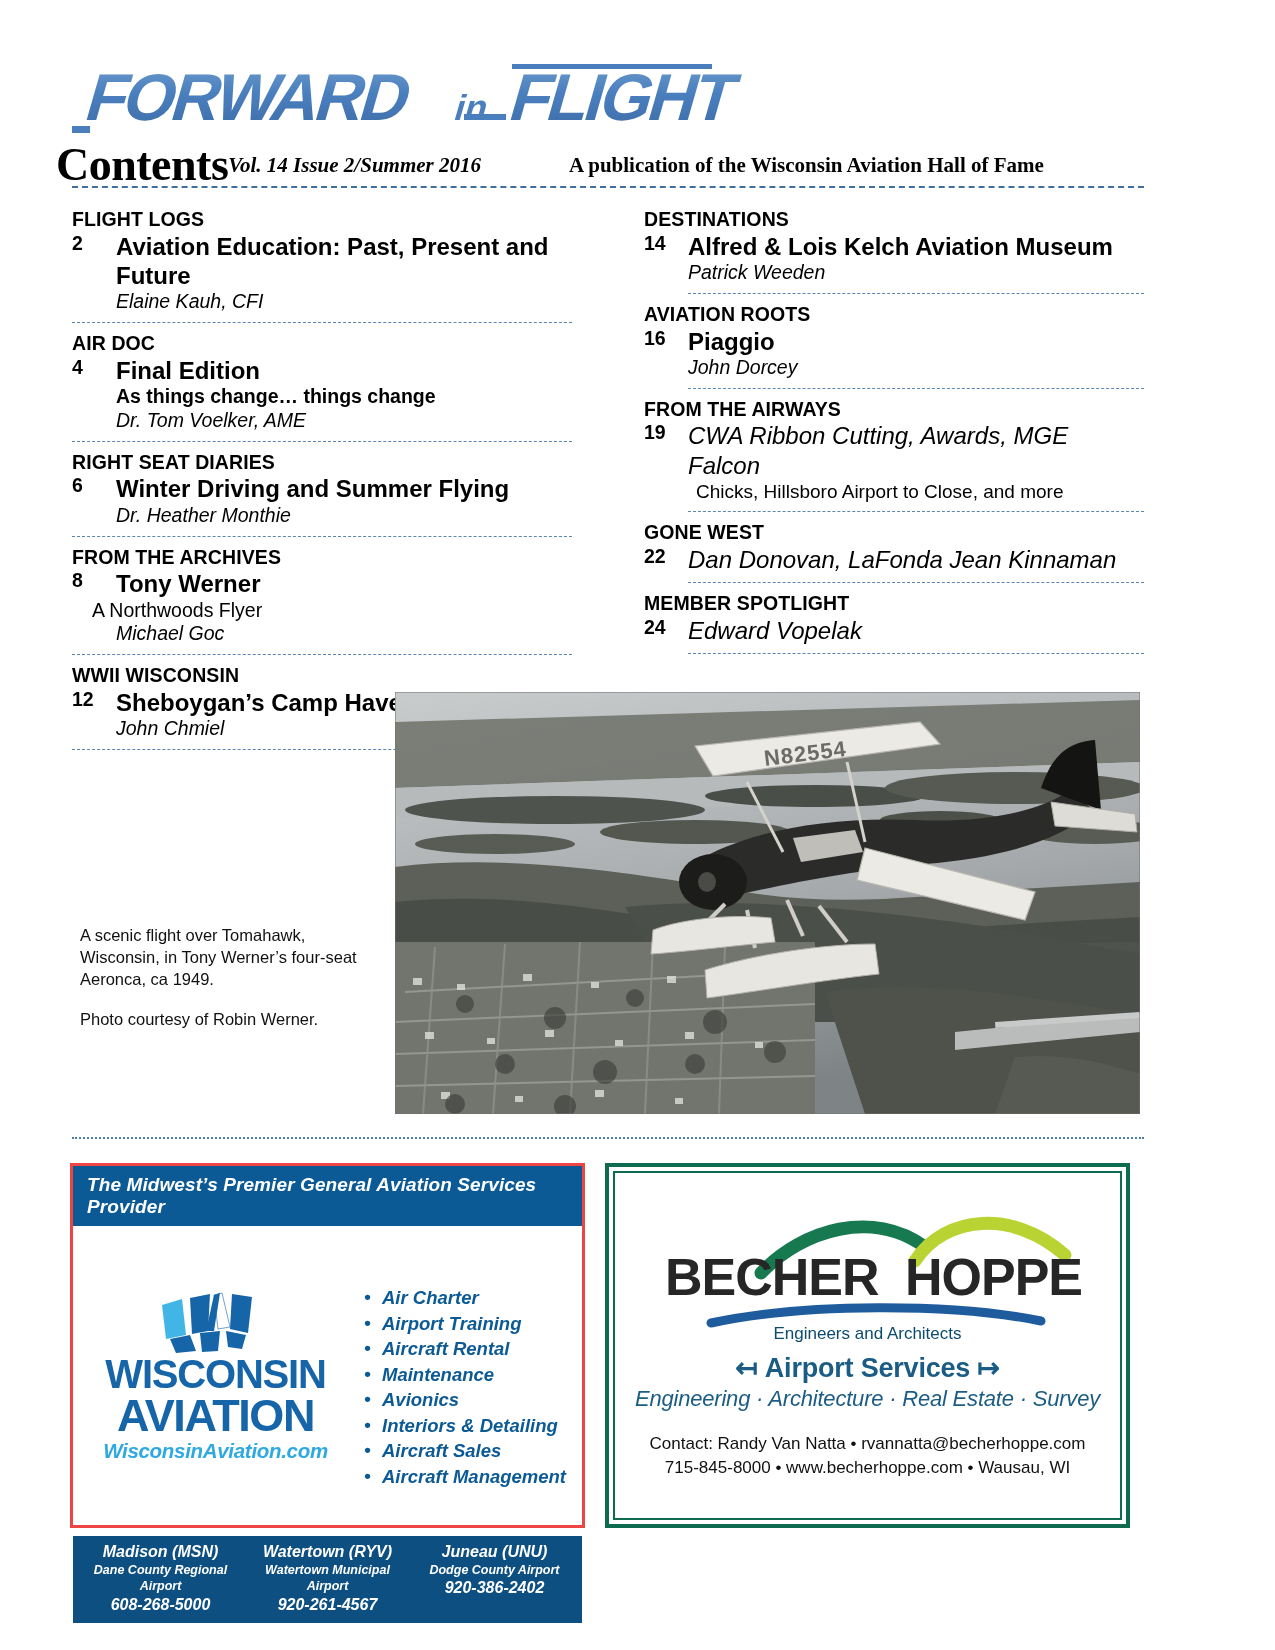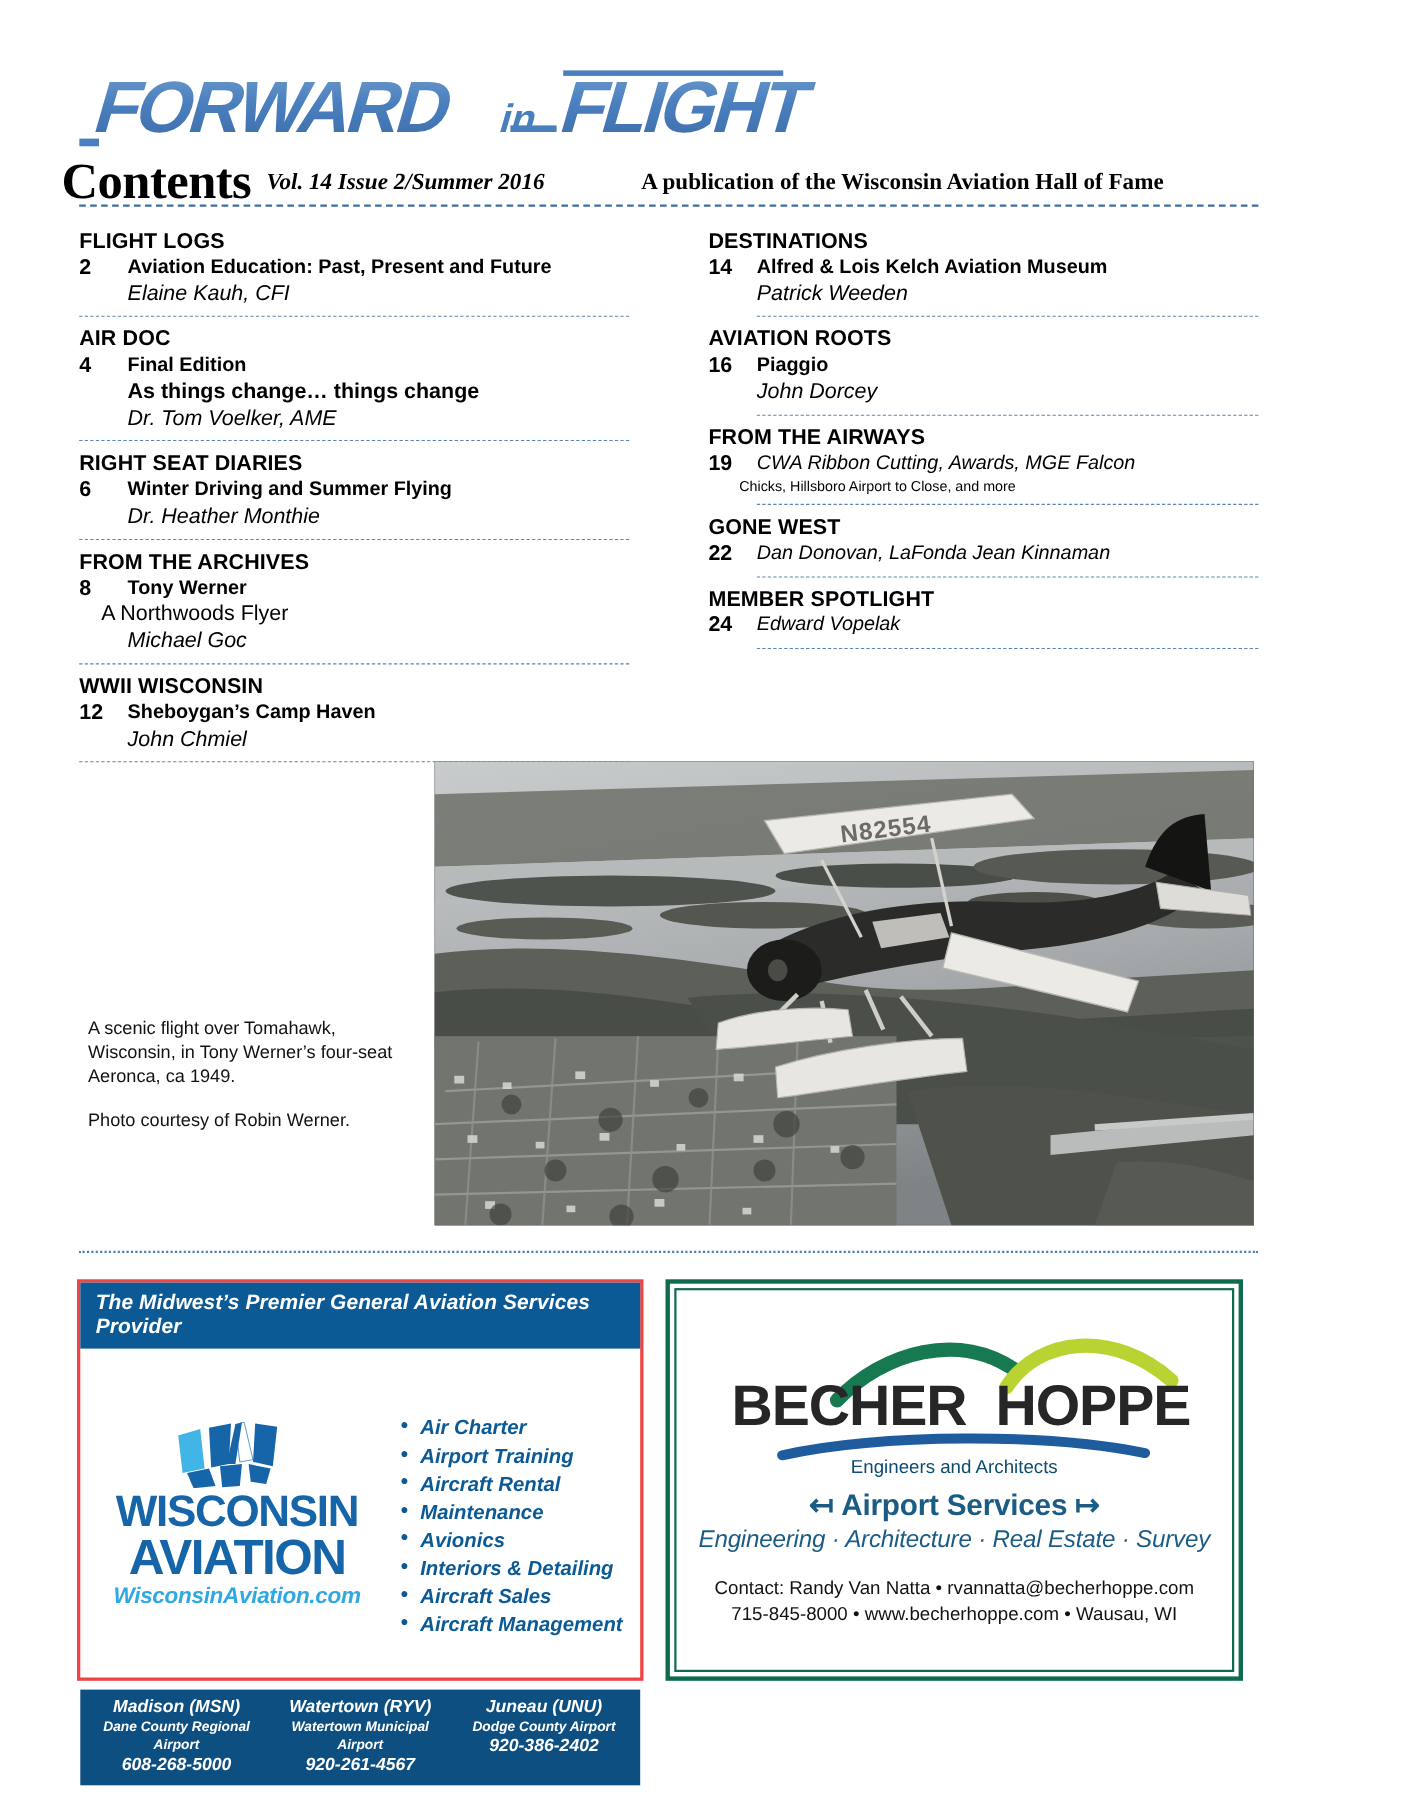--- a/index.html
+++ b/index.html
@@ -22,21 +22,20 @@
     display: flex; align-items: center;
   }
   .contents-word {
     font-family: "Liberation Serif", serif;
     font-size: 46px; font-weight: 700; letter-spacing: -0.5px;
     line-height: 1;
   }
   .issue-line {
     font-family: "Liberation Serif", serif;
     font-size: 21px; font-weight: 700; font-style: italic;
-    margin-left: 14px;
   }
   .pub-line {
     font-family: "Liberation Serif", serif;
     font-size: 21px; font-weight: 700;
     margin-left: 88px;
   }
   .header-rule {
     position: absolute; left: 72px; top: 186px; width: 1072px;
     border-top: 2px dashed #3f6f9f;
   }
@@ -49,25 +48,25 @@
   .entry { padding-bottom: 4px; }
   .entry .sec {
     font-size: 19.5px; font-weight: 700; letter-spacing: 0.1px;
     line-height: 1.22;
   }
   .line { display: flex; line-height: 1.22; }
   .pg {
     font-size: 19.5px; font-weight: 700;
     width: 44px; flex: 0 0 44px;
   }
-  .ttl { font-size: 18px; font-weight: 700; }
+  .ttl { font-size: 24px; font-weight: 700; }
   .ttl.reg { font-weight: 400; font-style: italic; }
   .sub { font-size: 19.5px; font-weight: 700; margin-left: 44px; line-height: 1.22; }
   .sub.reg { font-weight: 400; margin-left: 20px; }
-  .cont { font-size: 13px; font-weight: 400; margin-left: 28px; line-height: 1.22; }
+  .cont { font-size: 19px; font-weight: 400; margin-left: 52px; line-height: 1.22; }
   .auth {
     font-size: 19.5px; font-style: italic; font-weight: 400;
     margin-left: 44px; line-height: 1.22;
   }
   .sep { border-top: 1.5px dashed #5b86ad; margin-top: 4px; margin-bottom: 9px; }
   .sep.indent { margin-left: 44px; }
 
   
   .photo-wrap { position: absolute; left: 395px; top: 692px; width: 745px; height: 422px; }
   .photo { width: 745px; height: 422px; display: block; }

